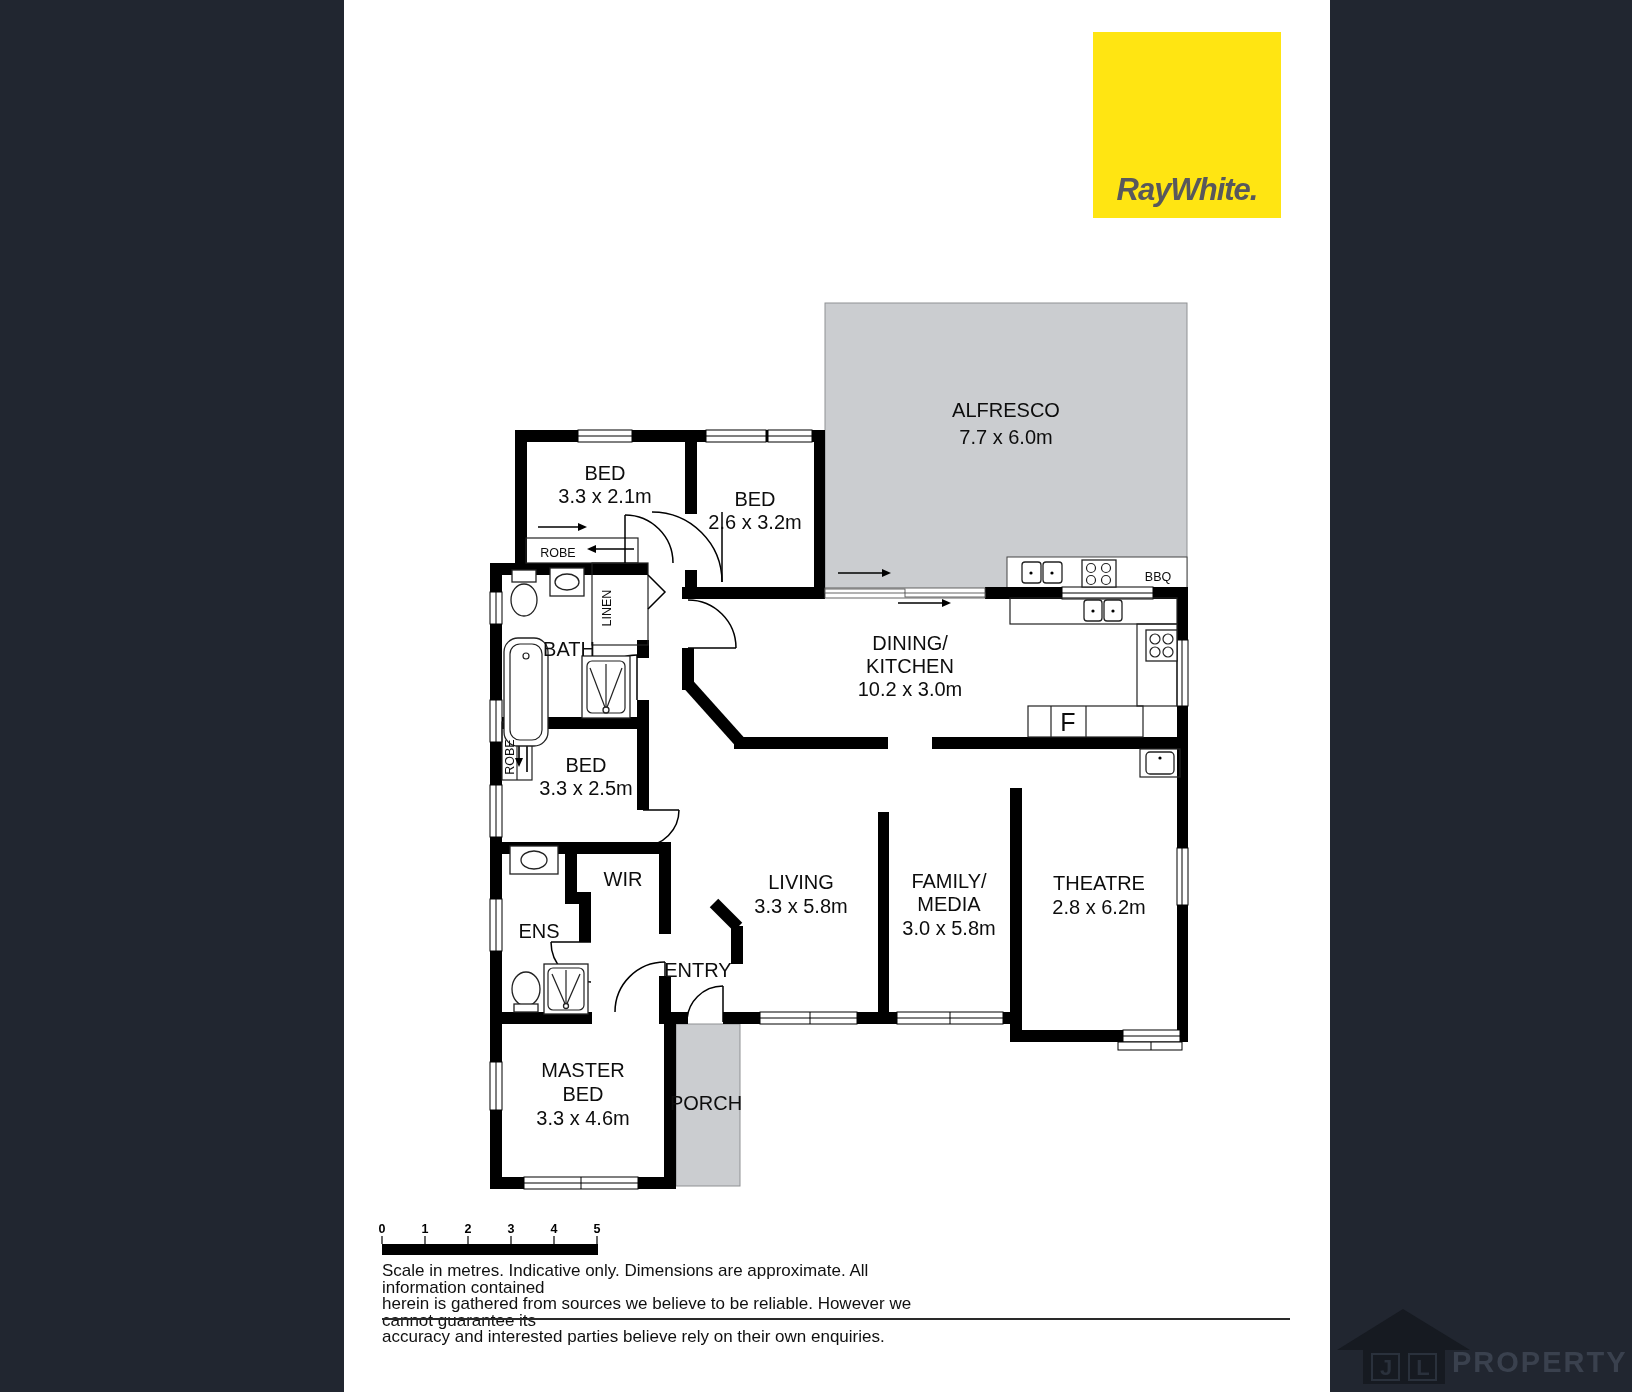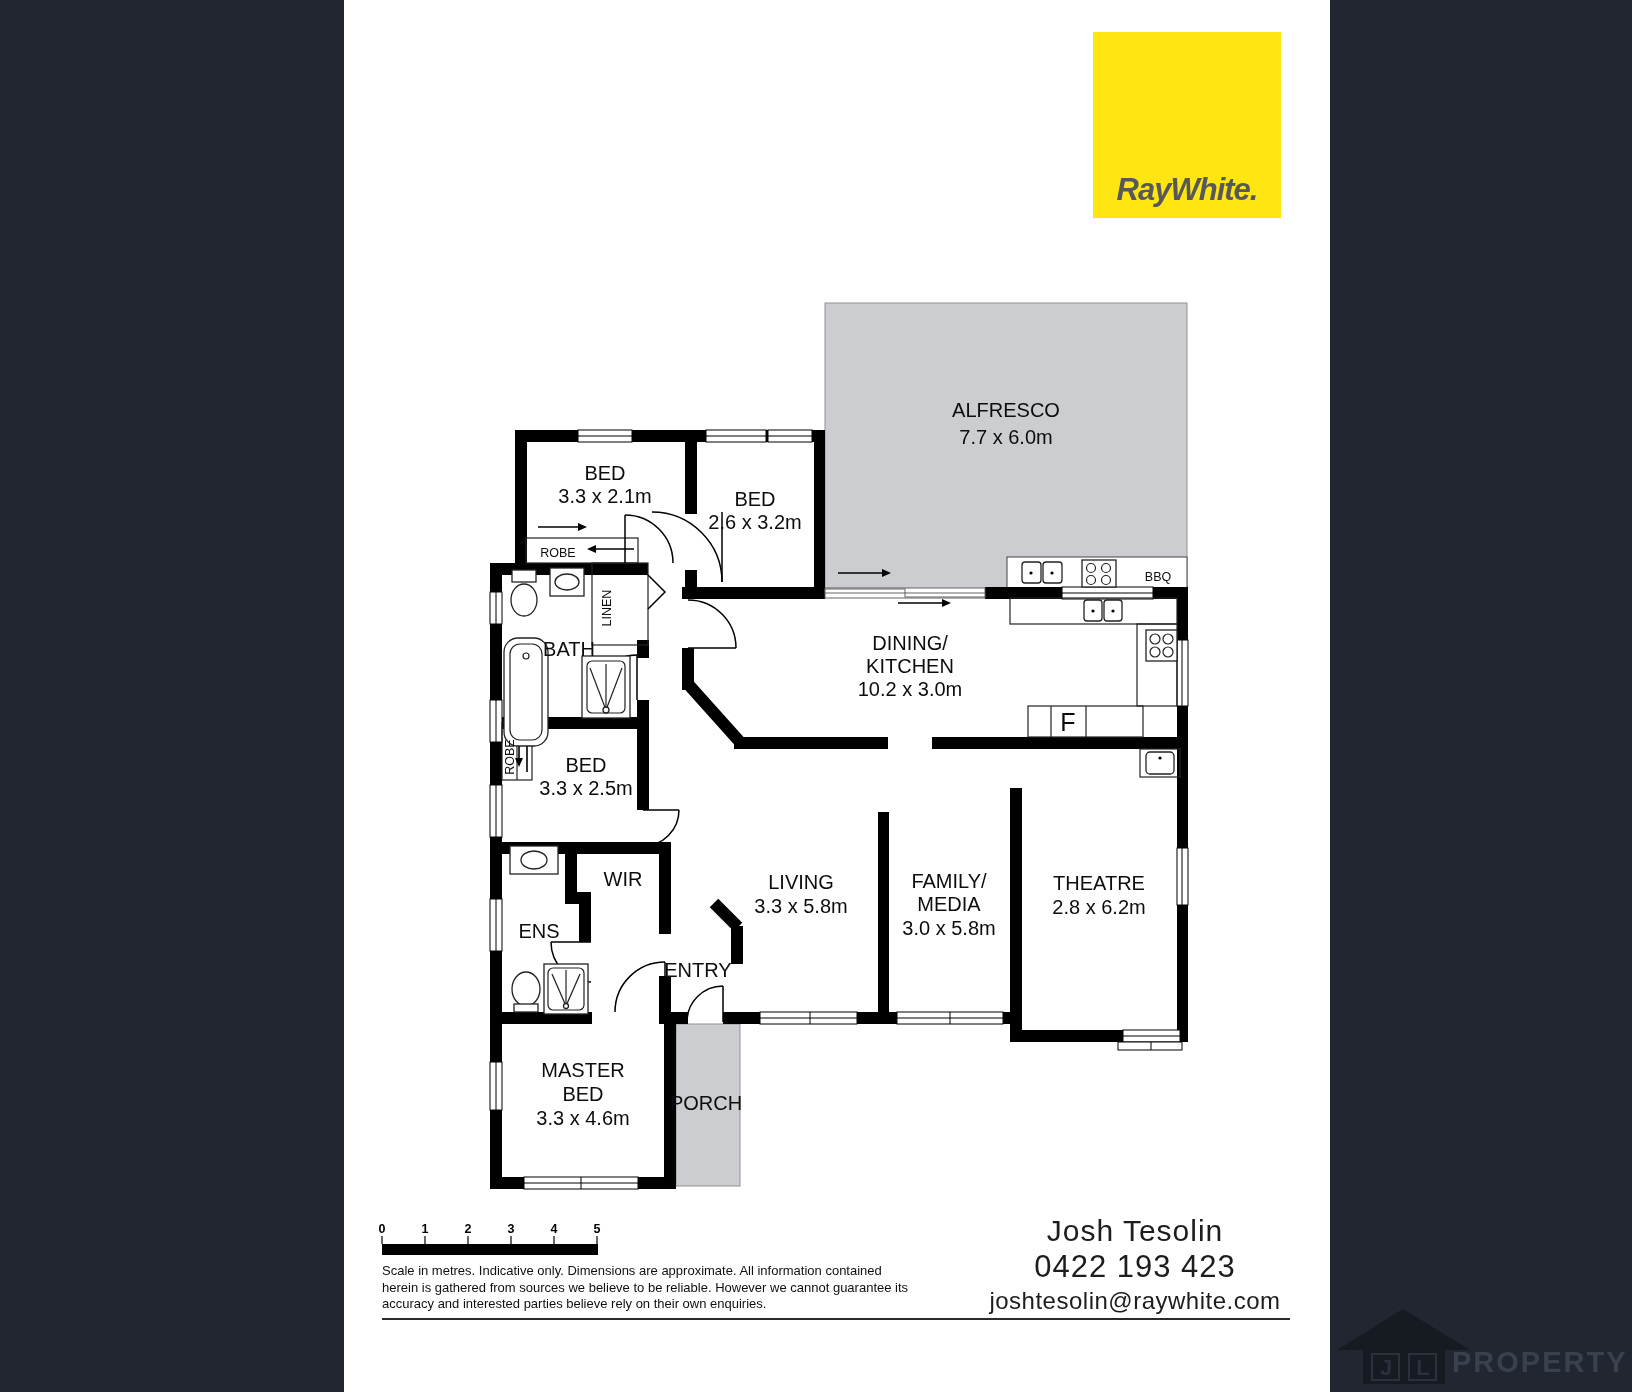--- a/index.html
+++ b/index.html
@@ -6,21 +6,21 @@
   #canvas{position:relative;width:1632px;height:1392px;background:#212630;overflow:hidden;
           font-family:"Liberation Sans",sans-serif;margin-left:20px;}
   #page{position:absolute;left:324px;top:0;width:986px;height:1392px;background:#ffffff;}
   #plan-svg{position:absolute;left:0;top:0;width:1632px;height:1392px;}
   #brand-box{position:absolute;left:1073px;top:32px;width:188px;height:186px;background:#ffe512;
              display:flex;align-items:flex-end;justify-content:center;}
   #brand-box .brand-text{font-size:31px;font-weight:700;font-style:italic;color:#58585c;
              letter-spacing:-1px;padding-bottom:10px;}
   #address{position:absolute;left:800px;top:225px;width:461px;text-align:right;
            font-size:27px;color:#141414;}
-  #disclaimer{position:absolute;left:362px;top:1263px;width:545px;font-size:13px;
+  #disclaimer{position:absolute;left:362px;top:1263px;width:545px;font-size:17px;
               line-height:16.6px;color:#101010;}
   #agent{position:absolute;left:920px;top:1212px;width:390px;text-align:center;color:#1d1d1d;}
   #agent .agent-name{font-size:30px;line-height:37px;letter-spacing:1px;}
   #agent .agent-phone{font-size:31px;line-height:36px;letter-spacing:1px;}
   #agent .agent-email{font-size:24px;line-height:31px;letter-spacing:0.5px;}
   #rule{position:absolute;left:362px;top:1318px;width:908px;height:2px;background:#2a2a2a;}
   .room-label{font-size:20px;fill:#0d0d0d;}
   .small-label{font-size:12.5px;fill:#0d0d0d;}
   .wall{fill:#000;}
   .fixt{fill:#ffffff;stroke:#222;stroke-width:1.3;}
@@ -332,20 +332,15 @@
       <text x="1432" y="1372" font-size="29" font-weight="bold" fill="#3a414e" letter-spacing="2">PROPERTY</text>
     </g>
   </svg>
 
   <div id="disclaimer">
     <div>Scale in metres. Indicative only. Dimensions are approximate. All information contained</div>
     <div>herein is gathered from sources we believe to be reliable. However we cannot guarantee its</div>
     <div>accuracy and interested parties believe rely on their own enquiries.</div>
   </div>
 
-  <div id="agent">
-    <div class="agent-name">Josh Tesolin</div>
-    <div class="agent-phone">0422 193 423</div>
-    <div class="agent-email">joshtesolin@raywhite.com</div>
-  </div>
 
   <div id="rule"></div>
 </div>
 
 </body></html>

